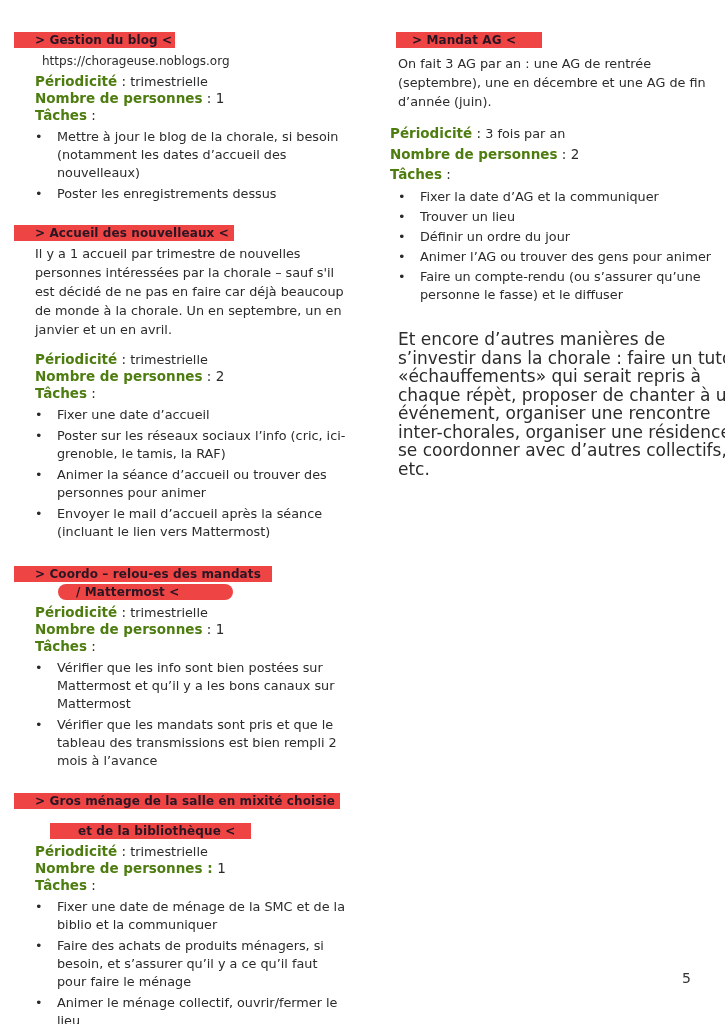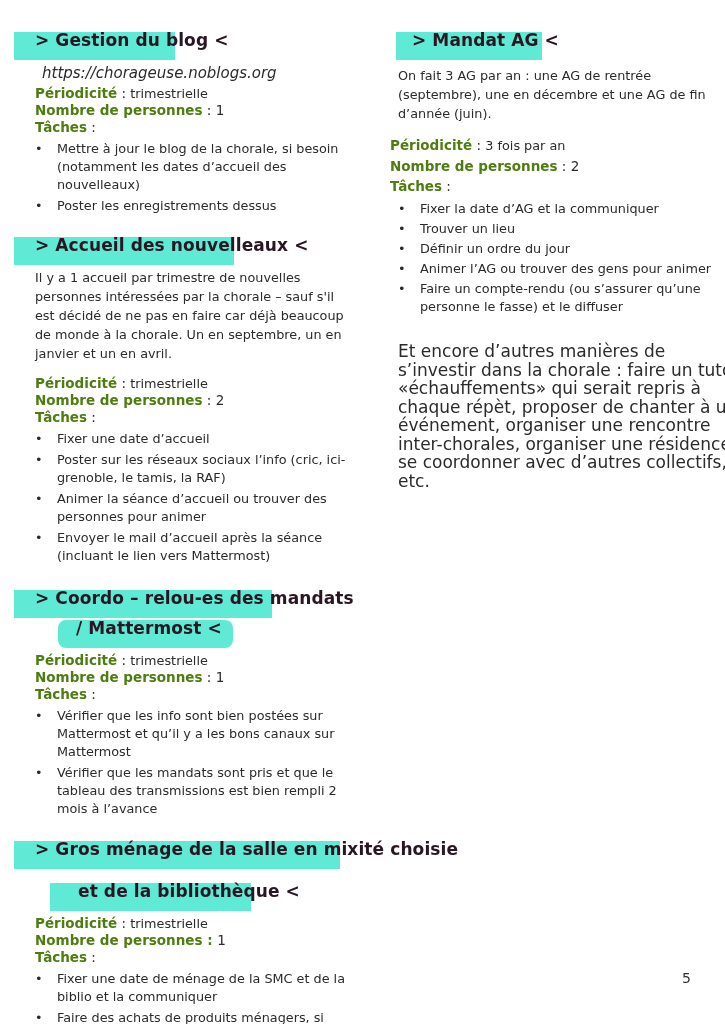--- a/index.html
+++ b/index.html
@@ -6,28 +6,28 @@
     body {
       width: 725px; height: 1024px; position: relative; overflow: hidden;
       font-family: "DejaVu Sans", sans-serif; color: #2b2b2b;
       font-size: 13px;
     }
     .col { position: absolute; }
     .col-left { left: 0; top: 32px; width: 360px; }
     .col-right { left: 382px; top: 32px; width: 350px; }
     .section { margin-bottom: 0; }
     .heading {
-      background: #5eead4; color: #2a1623; font-weight: bold;
-      font-size: 17px; line-height: 17px; height: 28px;
+      background: #ef4444; color: #2a1623; font-weight: bold;
+      font-size: 12px; line-height: 17px; height: 16px;
       padding-left: 21px; margin-left: 14px; white-space: nowrap;
       letter-spacing: 0.1px;
     }
     .heading.h2 { padding-left: 0; }
     .url {
-      font-style: italic; font-size: 15px; margin: 5px 0 0 42px; line-height: 16px;
+      font-size: 12px; margin: 5px 0 0 42px; line-height: 16px;
     }
     .meta { margin-left: 35px; margin-top: 4px; }
     .meta-line { font-size: 13.5px; line-height: 17px; }
     .meta-line b { font-weight: bold; color: #4d7c0f; }
     .intro {
       margin-left: 35px; margin-top: 3px; font-size: 12.8px; line-height: 19px;
       width: 310px; margin-bottom: 12px;
     }
     ul.tasks { list-style: none; margin: 4px 0 0 0; padding: 0 0 0 35px; }
     ul.tasks li {

